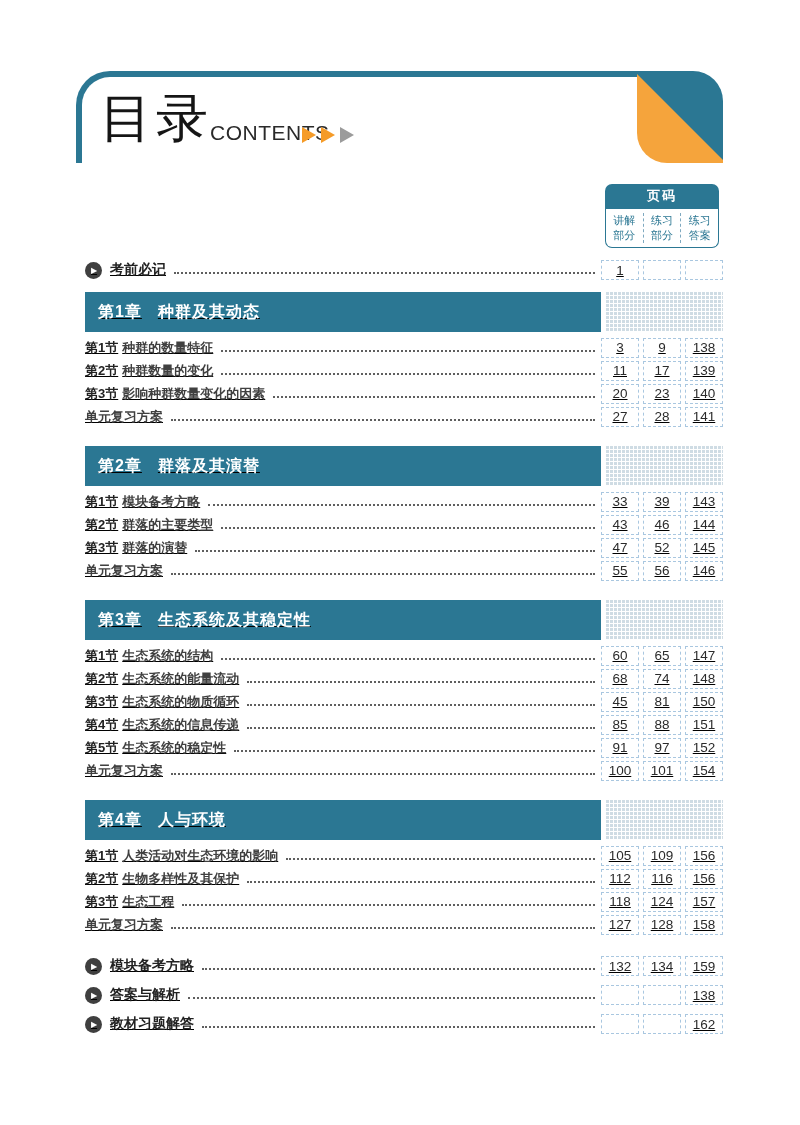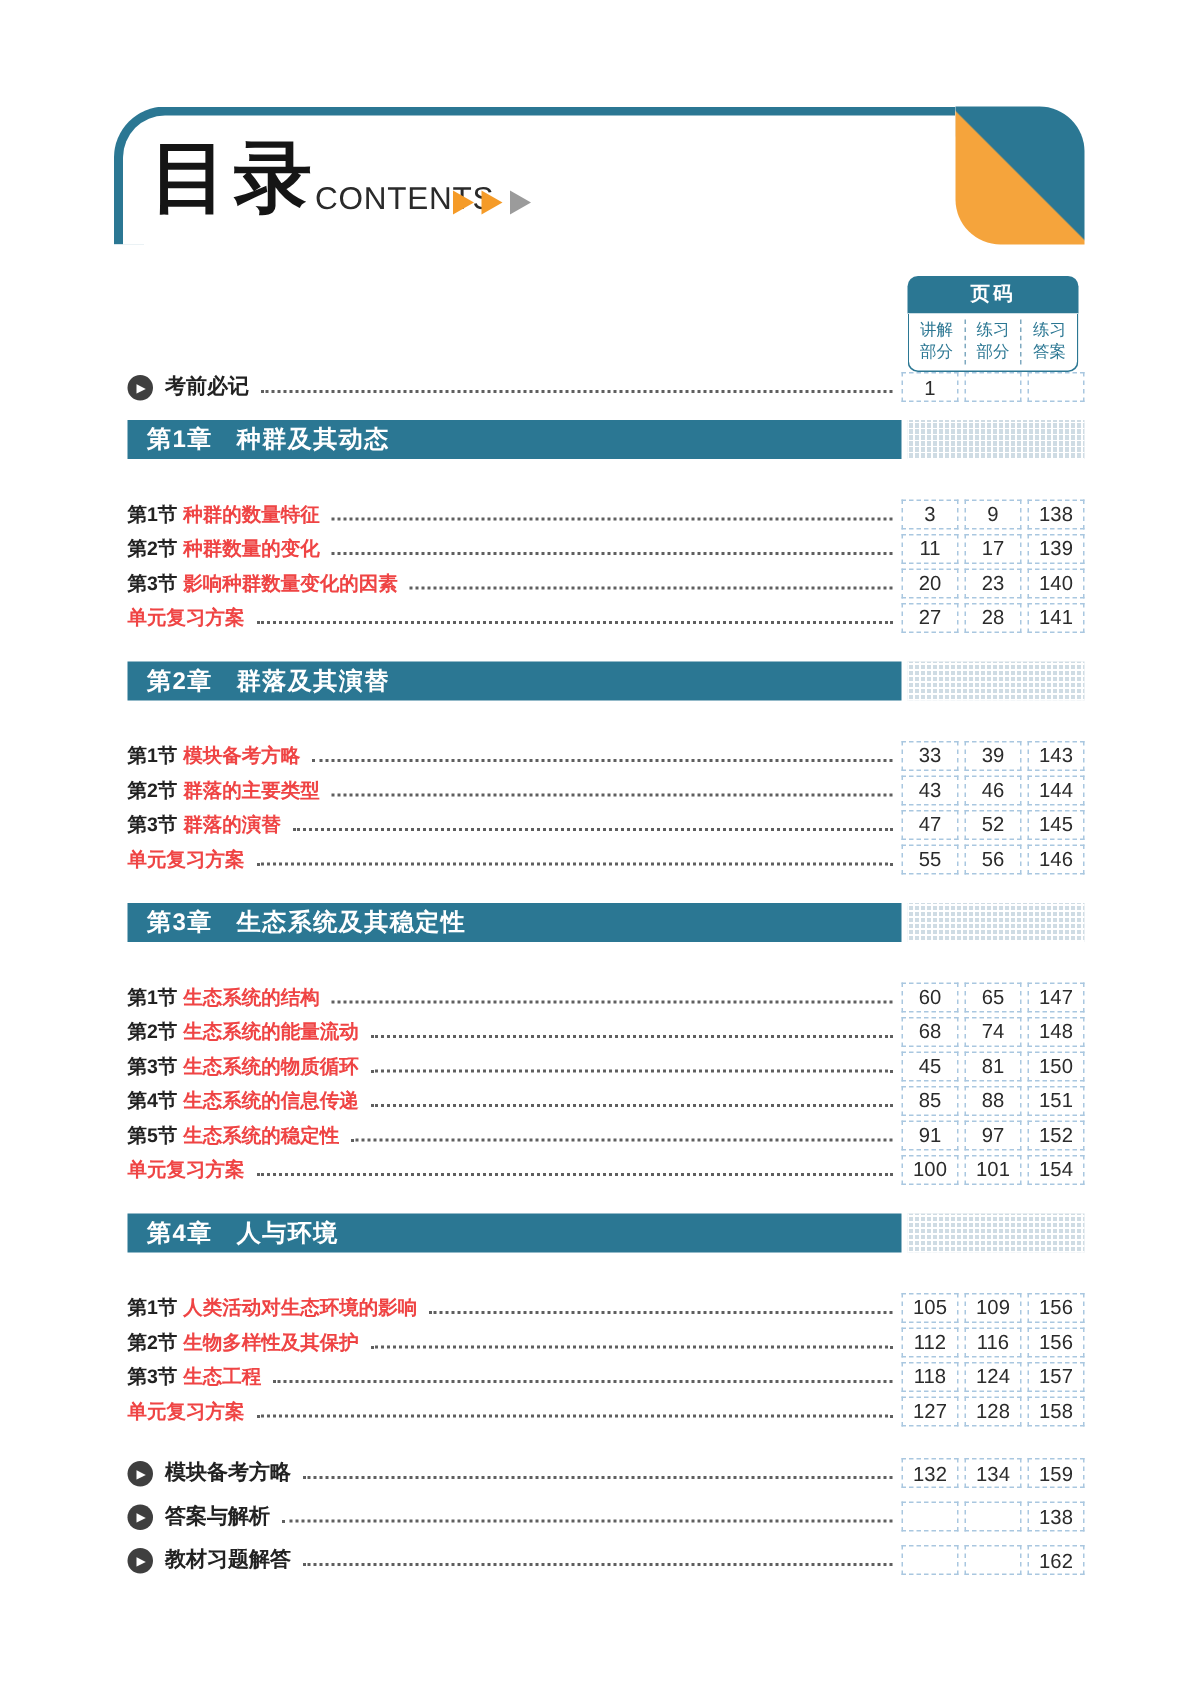--- a/index.html
+++ b/index.html
@@ -17,21 +17,21 @@
     border-top: 6px solid #2b7793; border-left: 6px solid #2b7793;
     border-top-left-radius: 34px;
   }
   .corner-sq {
     position: absolute; left: 637px; top: 71px; width: 86px; height: 92px;
     border-radius: 0 30px 0 30px;
     background: linear-gradient(45deg, #f5a43c 49.6%, #2b7793 50.4%);
   }
   .title-cn {
     position: absolute; left: 100px; top: 84px;
-    font-size: 52px; font-weight: 700; color: #151515; letter-spacing: 4px;
+    font-size: 52px; font-weight: 400; color: #151515; letter-spacing: 4px;
   }
   .title-en {
     position: absolute; left: 210px; top: 121px;
     font-size: 21px; color: #2a2a2a; letter-spacing: 0.5px;
   }
   .arrows { position: absolute; left: 302px; top: 127px; display: flex; gap: 5px; align-items: center; }
   .tri {
     width: 0; height: 0;
     border-top: 8px solid transparent; border-bottom: 8px solid transparent;
     border-left: 14px solid #f59b28;
@@ -48,49 +48,49 @@
     display: flex; border: 1px solid #2b7793; border-top: none;
     border-radius: 0 0 7px 7px; background: #fff; padding: 4px 0;
   }
   .pageno-col {
     flex: 1; text-align: center; color: #2b7793; font-weight: normal;
     font-size: 11px; line-height: 1.35; white-space: pre-line;
   }
   .pageno-col + .pageno-col { border-left: 1px dashed #7fa9c0; }
 
   
-  .toc { position: absolute; left: 85px; top: 246px; width: 638px; }
+  .toc { position: absolute; left: 85px; top: 258px; width: 638px; text-decoration: underline; }
   .row { display: flex; align-items: center; height: 23px; }
   .preexam { height: 24px; margin-bottom: 10px; }
 
   .picon {
     width: 17px; height: 17px; border-radius: 50%; background: #3f3f3f;
     color: #fff; display: flex; align-items: center; justify-content: center;
     margin-right: 8px; flex: 0 0 auto;
   }
   .picon::after { content: "\25B6"; font-size: 8px; margin-left: 1px; }
 
   .bold-label { font-size: 14px; font-weight: bold; color: #222; white-space: nowrap; }
 
   .chapter { margin-bottom: 18px; }
-  .chap-bar { display: flex; height: 26px; margin-bottom: 25px; }
+  .chap-bar { display: flex; height: 40px; margin-bottom: 4px; }
   .chap-teal {
     flex: 1; background: #2b7793; color: #fff; display: flex; align-items: center;
     font-size: 16px; font-weight: bold; padding-left: 13px; letter-spacing: 1px; gap: 16px;
   }
   .chap-pattern {
     width: 118px; margin-left: 4px; background-color: #cfdce4;
     background-image:
       repeating-linear-gradient(0deg, #ffffff 0 1px, transparent 1px 4px),
       repeating-linear-gradient(90deg, #ffffff 0 1px, transparent 1px 4px);
   }
 
   .sec-no { font-size: 13px; font-weight: bold; color: #222; margin-right: 4px; white-space: nowrap; }
   .sec-no:empty { display: none; }
-  .sec-title { font-size: 13px; font-weight: bold; color: #ef4444; white-space: nowrap; }
+  .sec-title { font-size: 13px; font-weight: bold; color: #404040; white-space: nowrap; }
   .leader { flex: 1; border-bottom: 2px dotted #5f5f5f; margin: 0 6px 0 8px; position: relative; top: 3px; }
 
   .cells { display: flex; width: 122px; flex: 0 0 auto; }
   .cell {
     width: 38px; height: 20px; border: 1px dashed #a9c7e0; margin-left: 4px;
     display: flex; align-items: center; justify-content: center;
     font-size: 13.5px; color: #2b2b2b; background: #fff;
   }
   .cell:first-child { margin-left: 0; }
 

